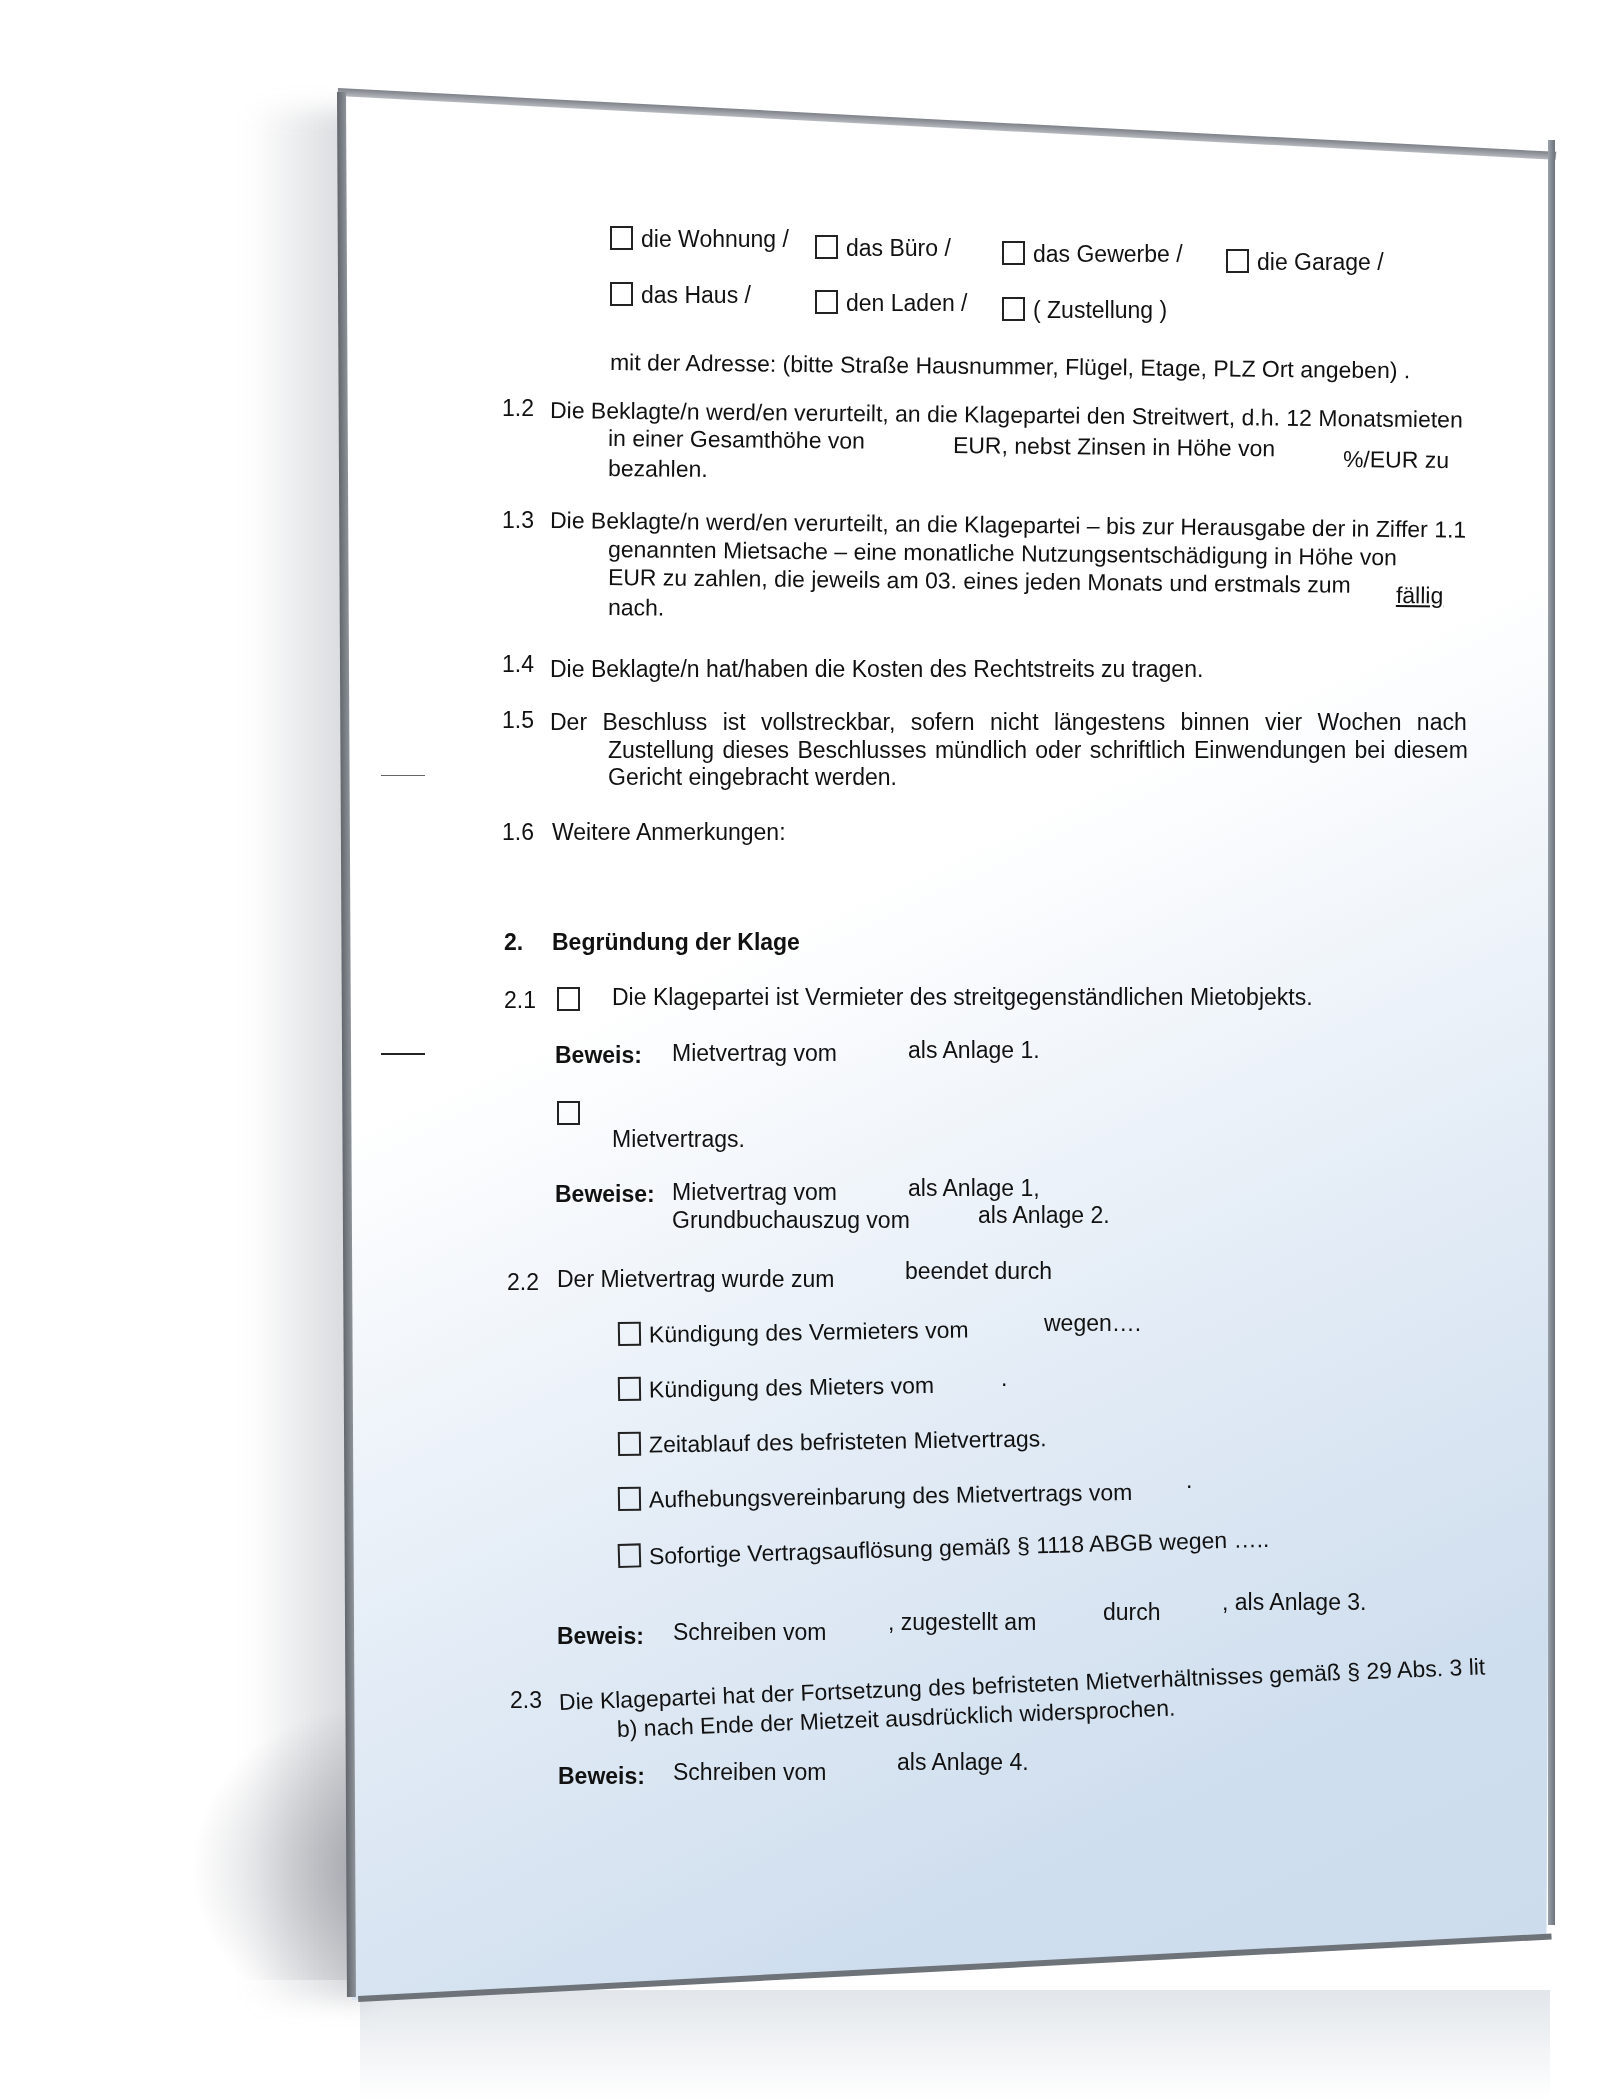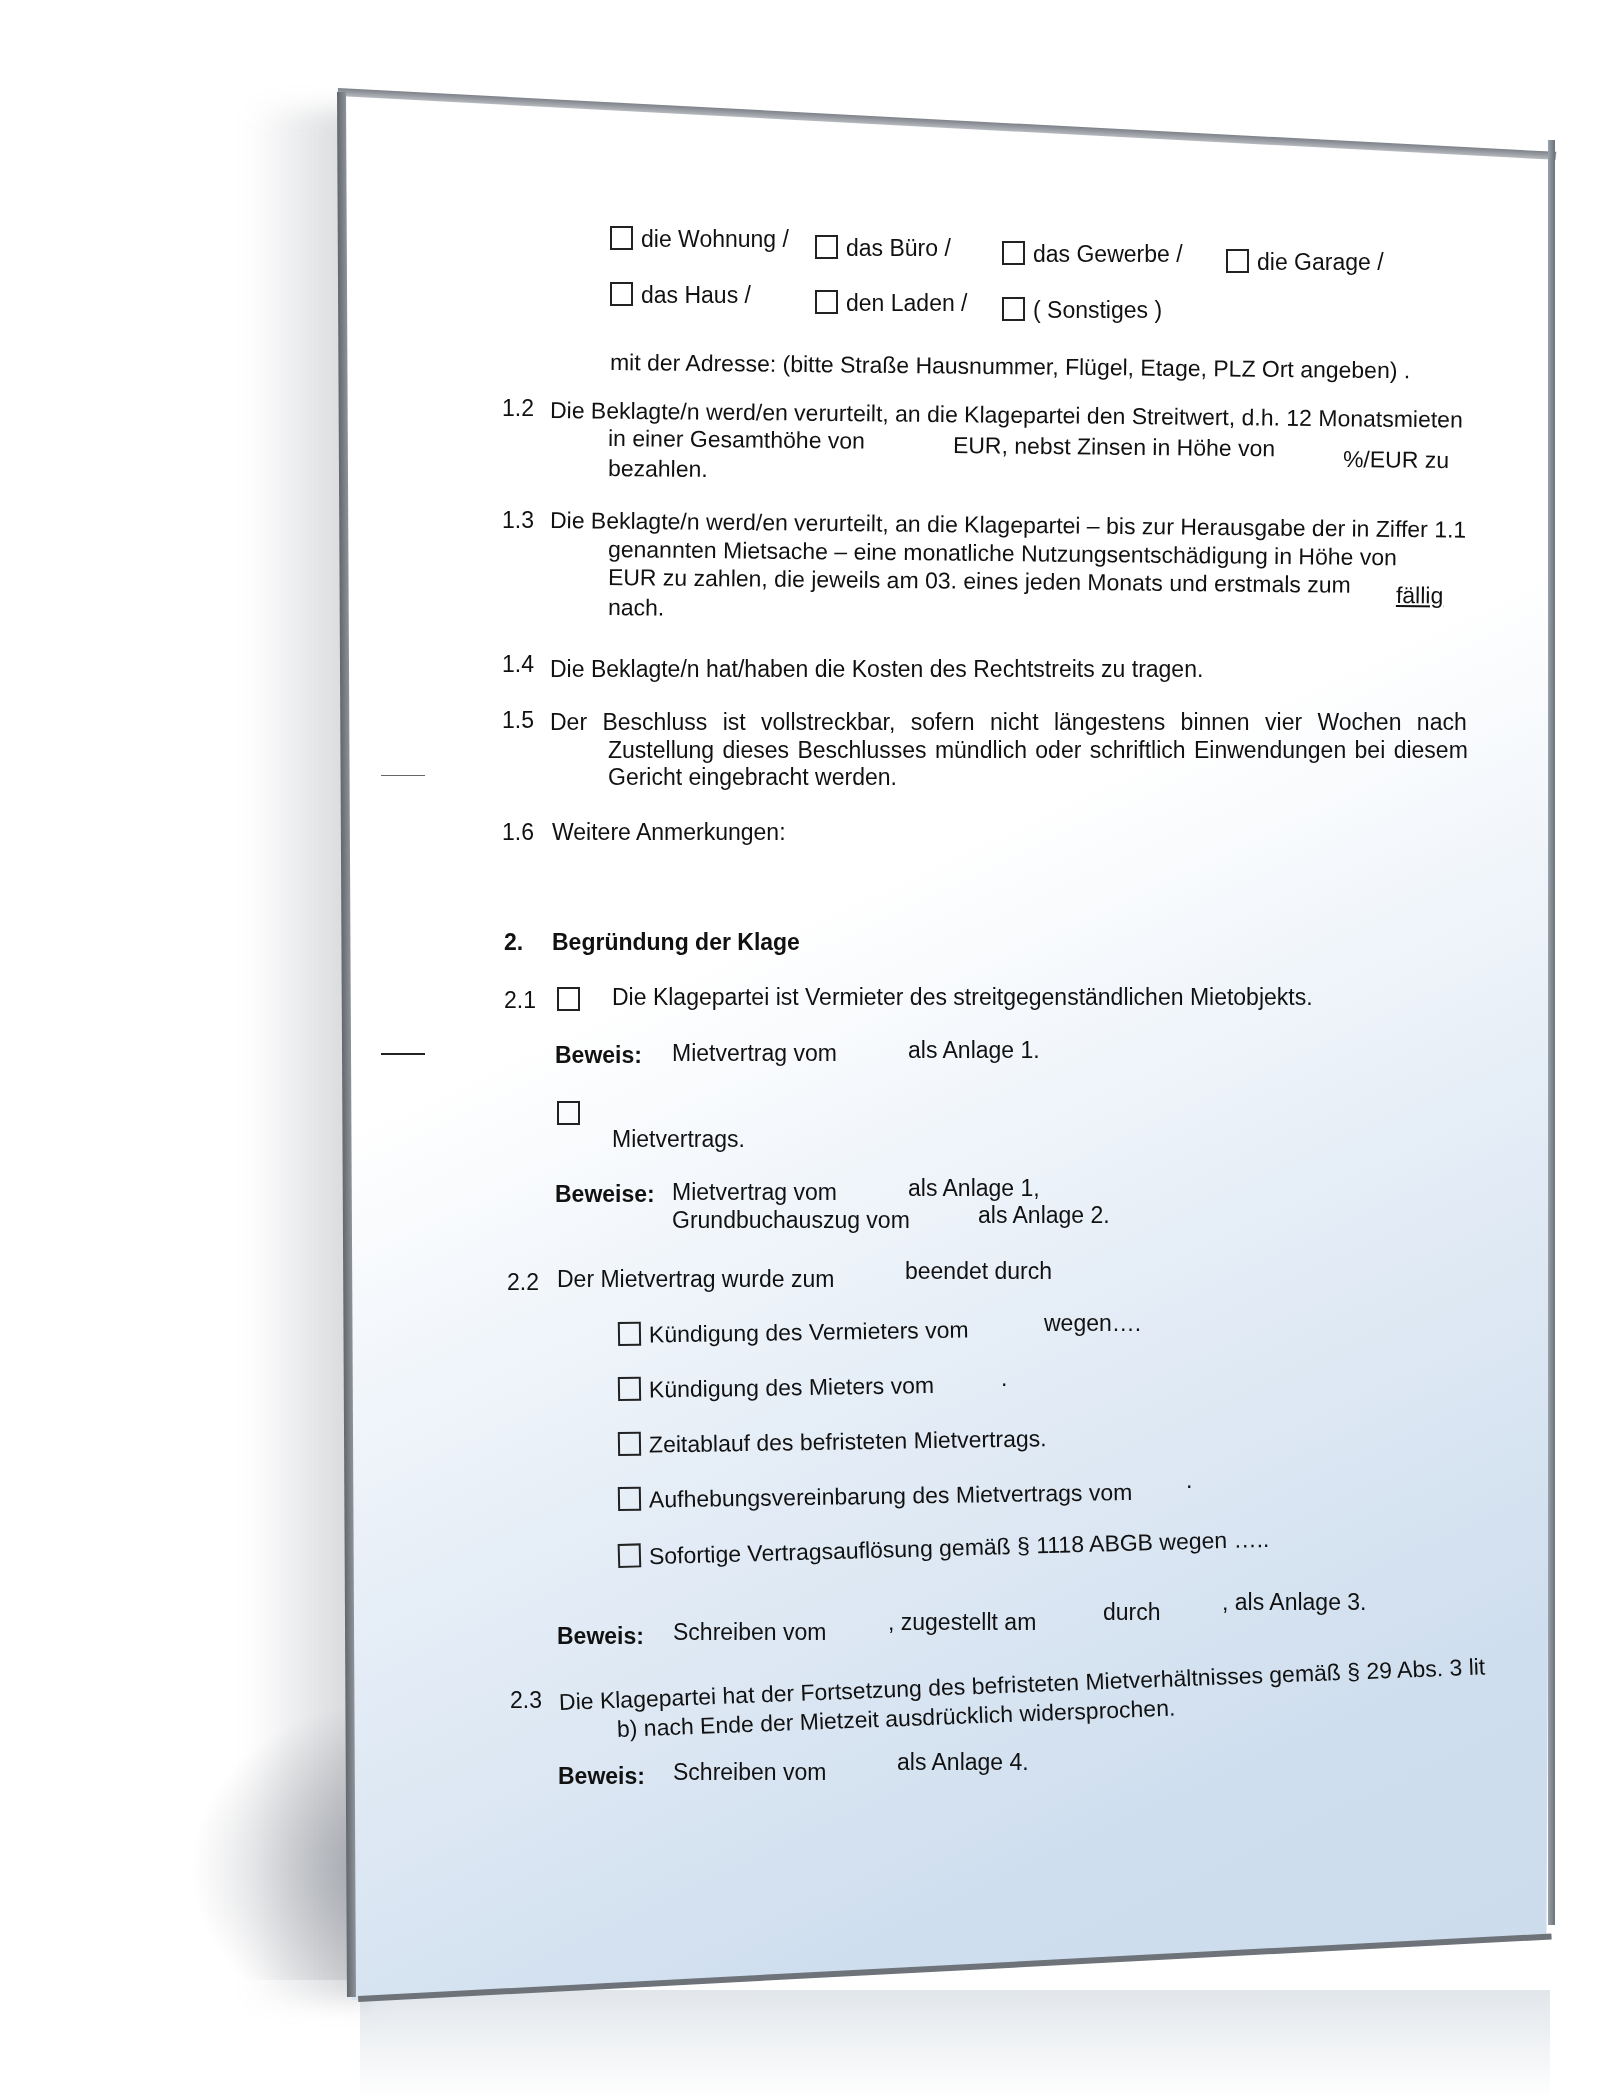--- a/index.html
+++ b/index.html
@@ -83,21 +83,21 @@
 
 <div class="content">
 
   <div class="line" style="left:610px; top:222px;"><span class="cb"></span><span>die Wohnung /</span></div>
   <div class="line" style="left:815px; top:231px;"><span class="cb"></span><span>das Büro /</span></div>
   <div class="line" style="left:1002px; top:237px;"><span class="cb"></span><span>das Gewerbe /</span></div>
   <div class="line" style="left:1226px; top:245px;"><span class="cb"></span><span>die Garage /</span></div>
 
   <div class="line" style="left:610px; top:278px;"><span class="cb"></span><span>das Haus /</span></div>
   <div class="line" style="left:815px; top:286px;"><span class="cb"></span><span>den Laden /</span></div>
-  <div class="line" style="left:1002px; top:293px;"><span class="cb"></span><span>( Sonstiges )</span></div>
+  <div class="line" style="left:1002px; top:293px;"><span class="cb"></span><span>( Zustellung )</span></div>
 
   <div class="line skew1" style="left:610px; top:345px;">mit der Adresse: (bitte Straße Hausnummer, Flügel, Etage, PLZ Ort angeben) .</div>
 
   <div class="line" style="left:502px; top:391px;">1.2</div>
   <div class="line skew1" style="left:550px; top:393px; width:890px; display:flex; justify-content:space-between;">
       <span>Die Beklagte/n werd/en verurteilt, an die Klagepartei den Streitwert, d.h. 12 Monatsmieten</span>
     </div>
   <div class="line skew1" style="left:608px; top:421px;">in einer Gesamthöhe von</div>
   <div class="line skew1" style="left:953px; top:428px;">EUR, nebst Zinsen in Höhe von</div>
   <div class="line skew1" style="left:1343px; top:442px;">%/EUR zu</div>

